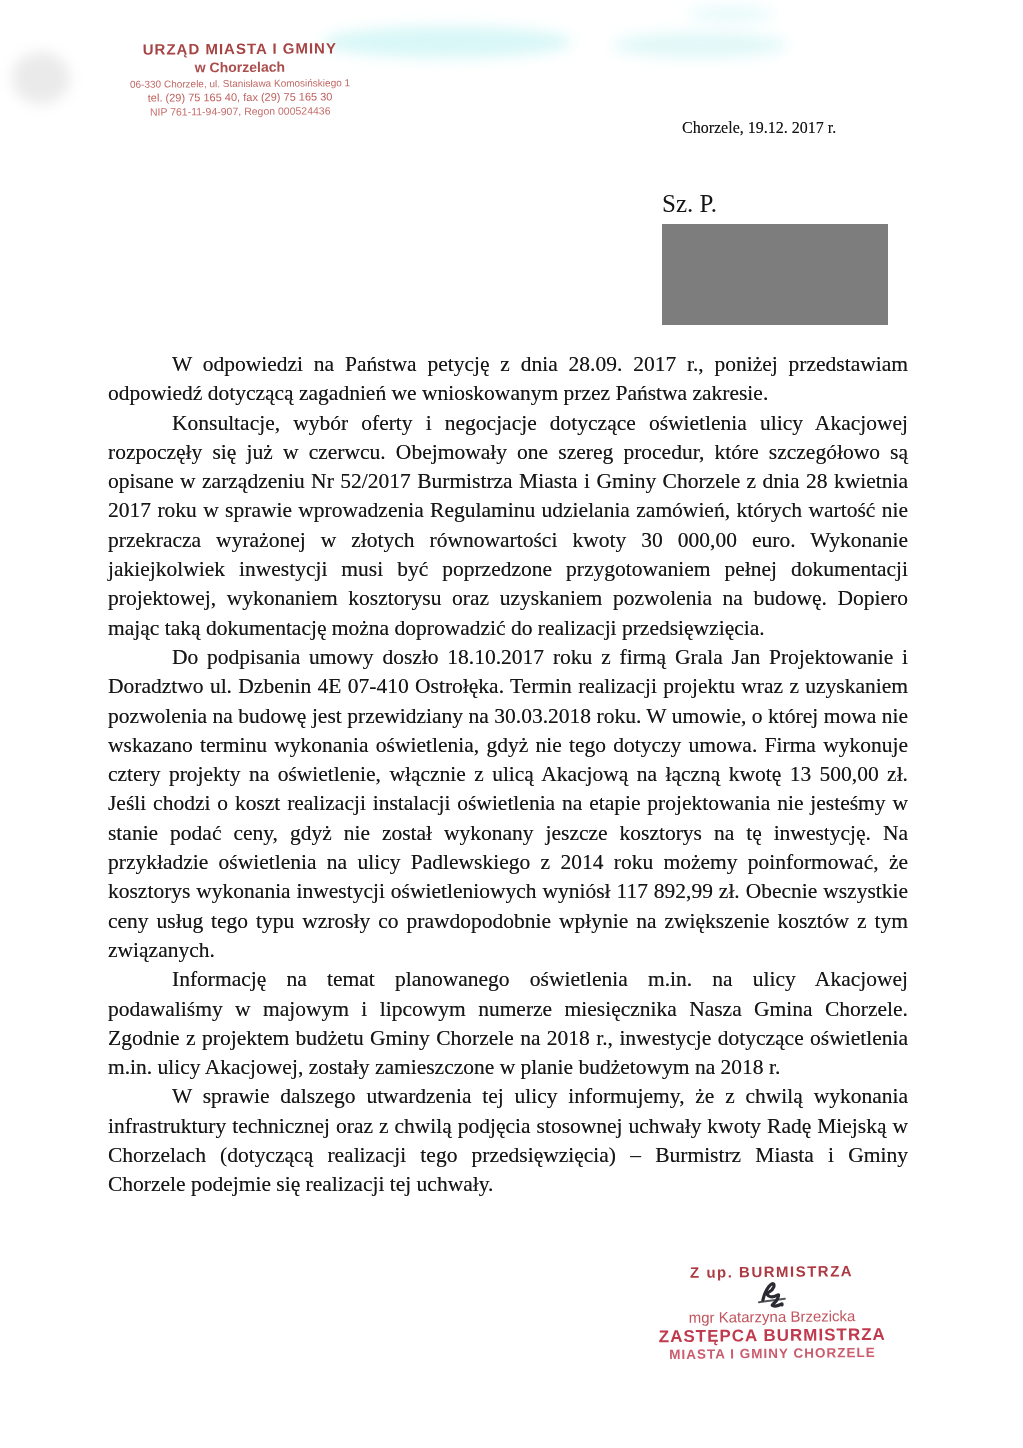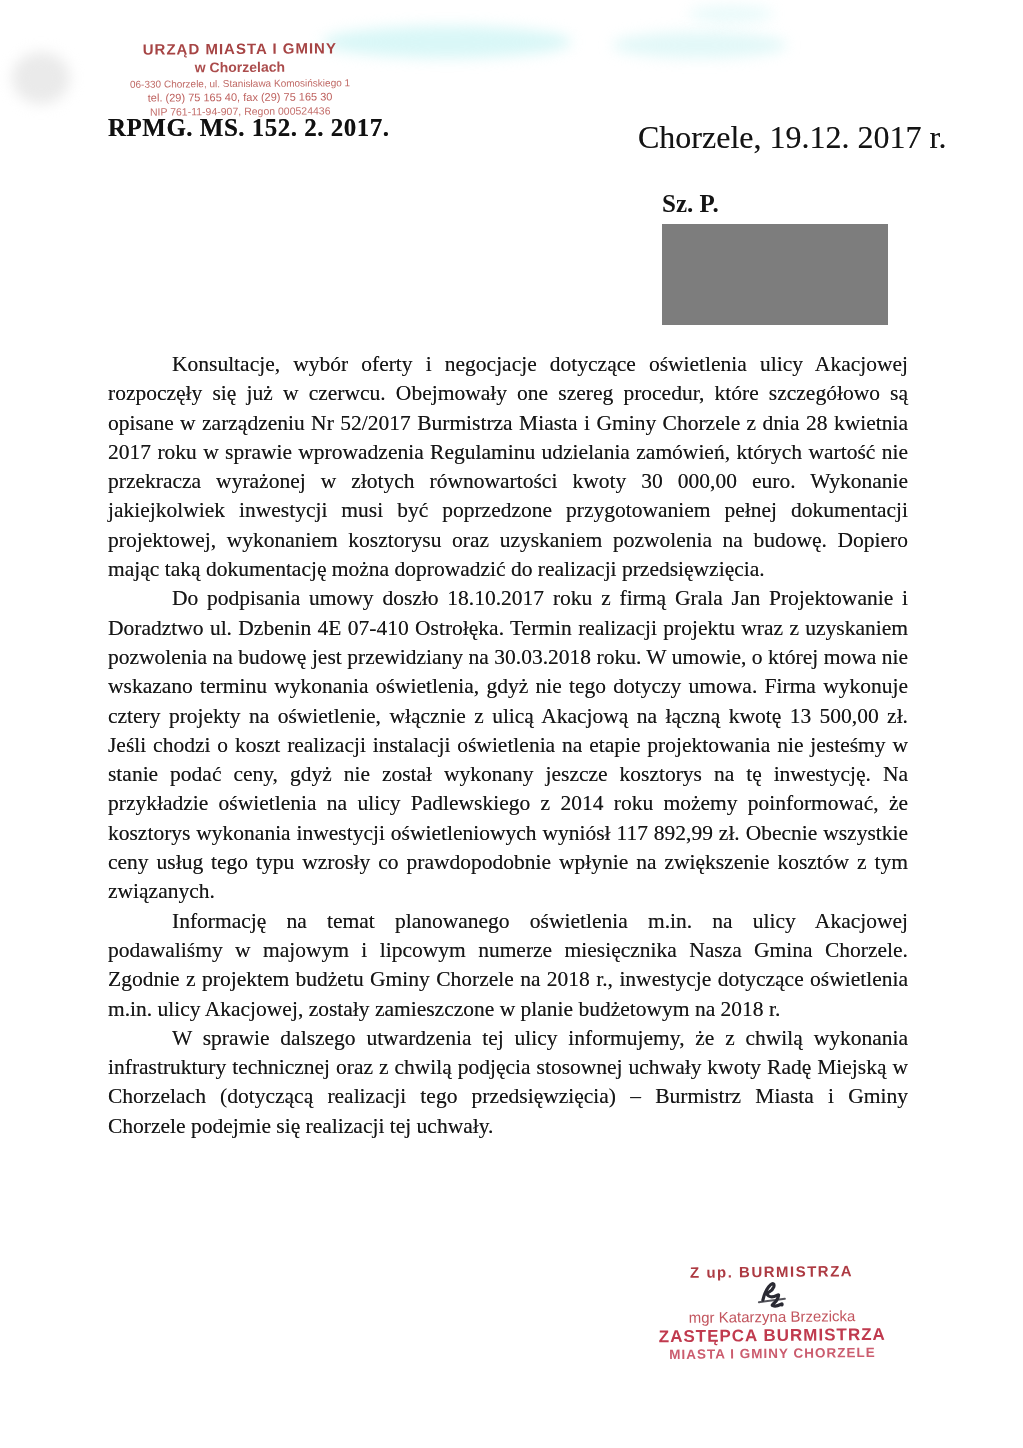--- a/index.html
+++ b/index.html
@@ -32,27 +32,27 @@
   .stamp-l3{font-size:10px;color:#c06a66;margin-top:2px;}
   .stamp-l4{font-size:11px;color:#bd5f5c;}
   .stamp-l5{font-size:10.5px;color:#c46e6b;}
 
   .ref-number{
     position:absolute;left:108px;top:114px;
     font-size:25px;font-weight:600;letter-spacing:0.5px;color:#111;
     text-shadow:0 0 0.5px rgba(0,0,0,0.6);
   }
   .date-line{
-    position:absolute;left:638px;top:119px;
-    font-size:32px;color:#141414;
+    position:absolute;left:682px;top:119px;
+    font-size:16px;color:#141414;
     text-shadow:0 0 0.4px rgba(0,0,0,0.5);
   }
   .salutation{
     position:absolute;left:662px;top:190px;
-    font-size:25px;font-weight:700;color:#141414;
+    font-size:25px;font-weight:400;color:#141414;
   }
   .redaction-box{
     position:absolute;left:662px;top:224px;width:226px;height:101px;
     background:#7d7d7d;
   }
 
   .body-text{
     position:absolute;left:108px;top:350px;width:800px;
     font-size:21.5px;line-height:29.3px;
     text-align:justify;
@@ -85,28 +85,28 @@
   <div class="smudge smudge-gray-1"></div>
 
   <div class="header-stamp">
     <div class="stamp-l1">URZĄD MIASTA I GMINY</div>
     <div class="stamp-l2">w Chorzelach</div>
     <div class="stamp-l3">06-330 Chorzele, ul. Stanisława Komosińskiego 1</div>
     <div class="stamp-l4">tel. (29) 75 165 40, fax (29) 75 165 30</div>
     <div class="stamp-l5">NIP 761-11-94-907, Regon 000524436</div>
   </div>
 
-  <div class="ref-number">RPMG. MS. 152. 2. 2017.</div>
 
   <div class="date-line">Chorzele, 19.12. 2017 r.</div>
 
   <div class="salutation">Sz. P.</div>
   <div class="redaction-box"></div>
 
   <div class="body-text">
+    <p>W odpowiedzi na Państwa petycję z dnia 28.09. 2017 r., poniżej przedstawiam odpowiedź dotyczącą zagadnień we wnioskowanym przez Państwa zakresie.</p>
     <p>Konsultacje, wybór oferty i negocjacje dotyczące oświetlenia ulicy Akacjowej rozpoczęły się już w czerwcu. Obejmowały one szereg procedur, które szczegółowo są opisane w zarządzeniu Nr 52/2017 Burmistrza Miasta i Gminy Chorzele z dnia 28 kwietnia 2017 roku w sprawie wprowadzenia Regulaminu udzielania zamówień, których wartość nie przekracza wyrażonej w złotych równowartości kwoty 30 000,00 euro. Wykonanie jakiejkolwiek inwestycji musi być poprzedzone przygotowaniem pełnej dokumentacji projektowej, wykonaniem kosztorysu oraz uzyskaniem pozwolenia na budowę. Dopiero mając taką dokumentację można doprowadzić do realizacji przedsięwzięcia.</p>
     <p><span>Do podpisania umowy doszło 18.10.2017 roku z firmą Grala Jan Projektowanie i Doradztwo ul. Dzbenin 4E 07-410 Ostrołęka. Termin realizacji projektu wraz z uzyskaniem pozwolenia na budowę jest przewidziany na 30.03.2018 roku. W umowie, o której mowa nie wskazano terminu wykonania oświetlenia, gdyż nie tego dotyczy umowa. Firma wykonuje </span><span class="bold">cztery projekty na oświetlenie, włącznie z ulicą Akacjową</span><span> na łączną kwotę 13 500,00 zł. Jeśli chodzi o koszt realizacji instalacji oświetlenia na etapie projektowania nie jesteśmy w stanie podać ceny, gdyż nie został wykonany jeszcze kosztorys na tę inwestycję. Na przykładzie oświetlenia na ulicy Padlewskiego z 2014 roku możemy poinformować, że kosztorys wykonania inwestycji oświetleniowych wyniósł 117 892,99 zł. Obecnie wszystkie ceny usług tego typu wzrosły co prawdopodobnie wpłynie na zwiększenie kosztów z tym związanych.</span></p>
     <p>Informację na temat planowanego oświetlenia m.in. na ulicy Akacjowej podawaliśmy w majowym i lipcowym numerze miesięcznika Nasza Gmina Chorzele. Zgodnie z projektem budżetu Gminy Chorzele na 2018 r., inwestycje dotyczące oświetlenia m.in. ulicy Akacjowej, zostały zamieszczone w planie budżetowym na 2018 r.</p>
     <p>W sprawie dalszego utwardzenia tej ulicy informujemy, że z chwilą wykonania infrastruktury technicznej oraz z chwilą podjęcia stosownej uchwały kwoty Radę Miejską w Chorzelach (dotyczącą realizacji tego przedsięwzięcia) – Burmistrz Miasta i Gminy Chorzele podejmie się realizacji tej uchwały.</p>
   </div>
 
   <div class="signature-stamp">
     <div class="sig-zup">Z up. BURMISTRZA</div>
     <svg class="sig-paraph" viewBox="0 0 46 34" xmlns="http://www.w3.org/2000/svg">
       <path d="M14,22 C18,6 27,2 25,9 C23,15 15,14 20,18 C26,22 32,12 29,20 C27,26 20,27 25,28 C30,29 34,24 33,27" fill="none" stroke="#2a2a33" stroke-width="3.2" stroke-linecap="round"></path>

